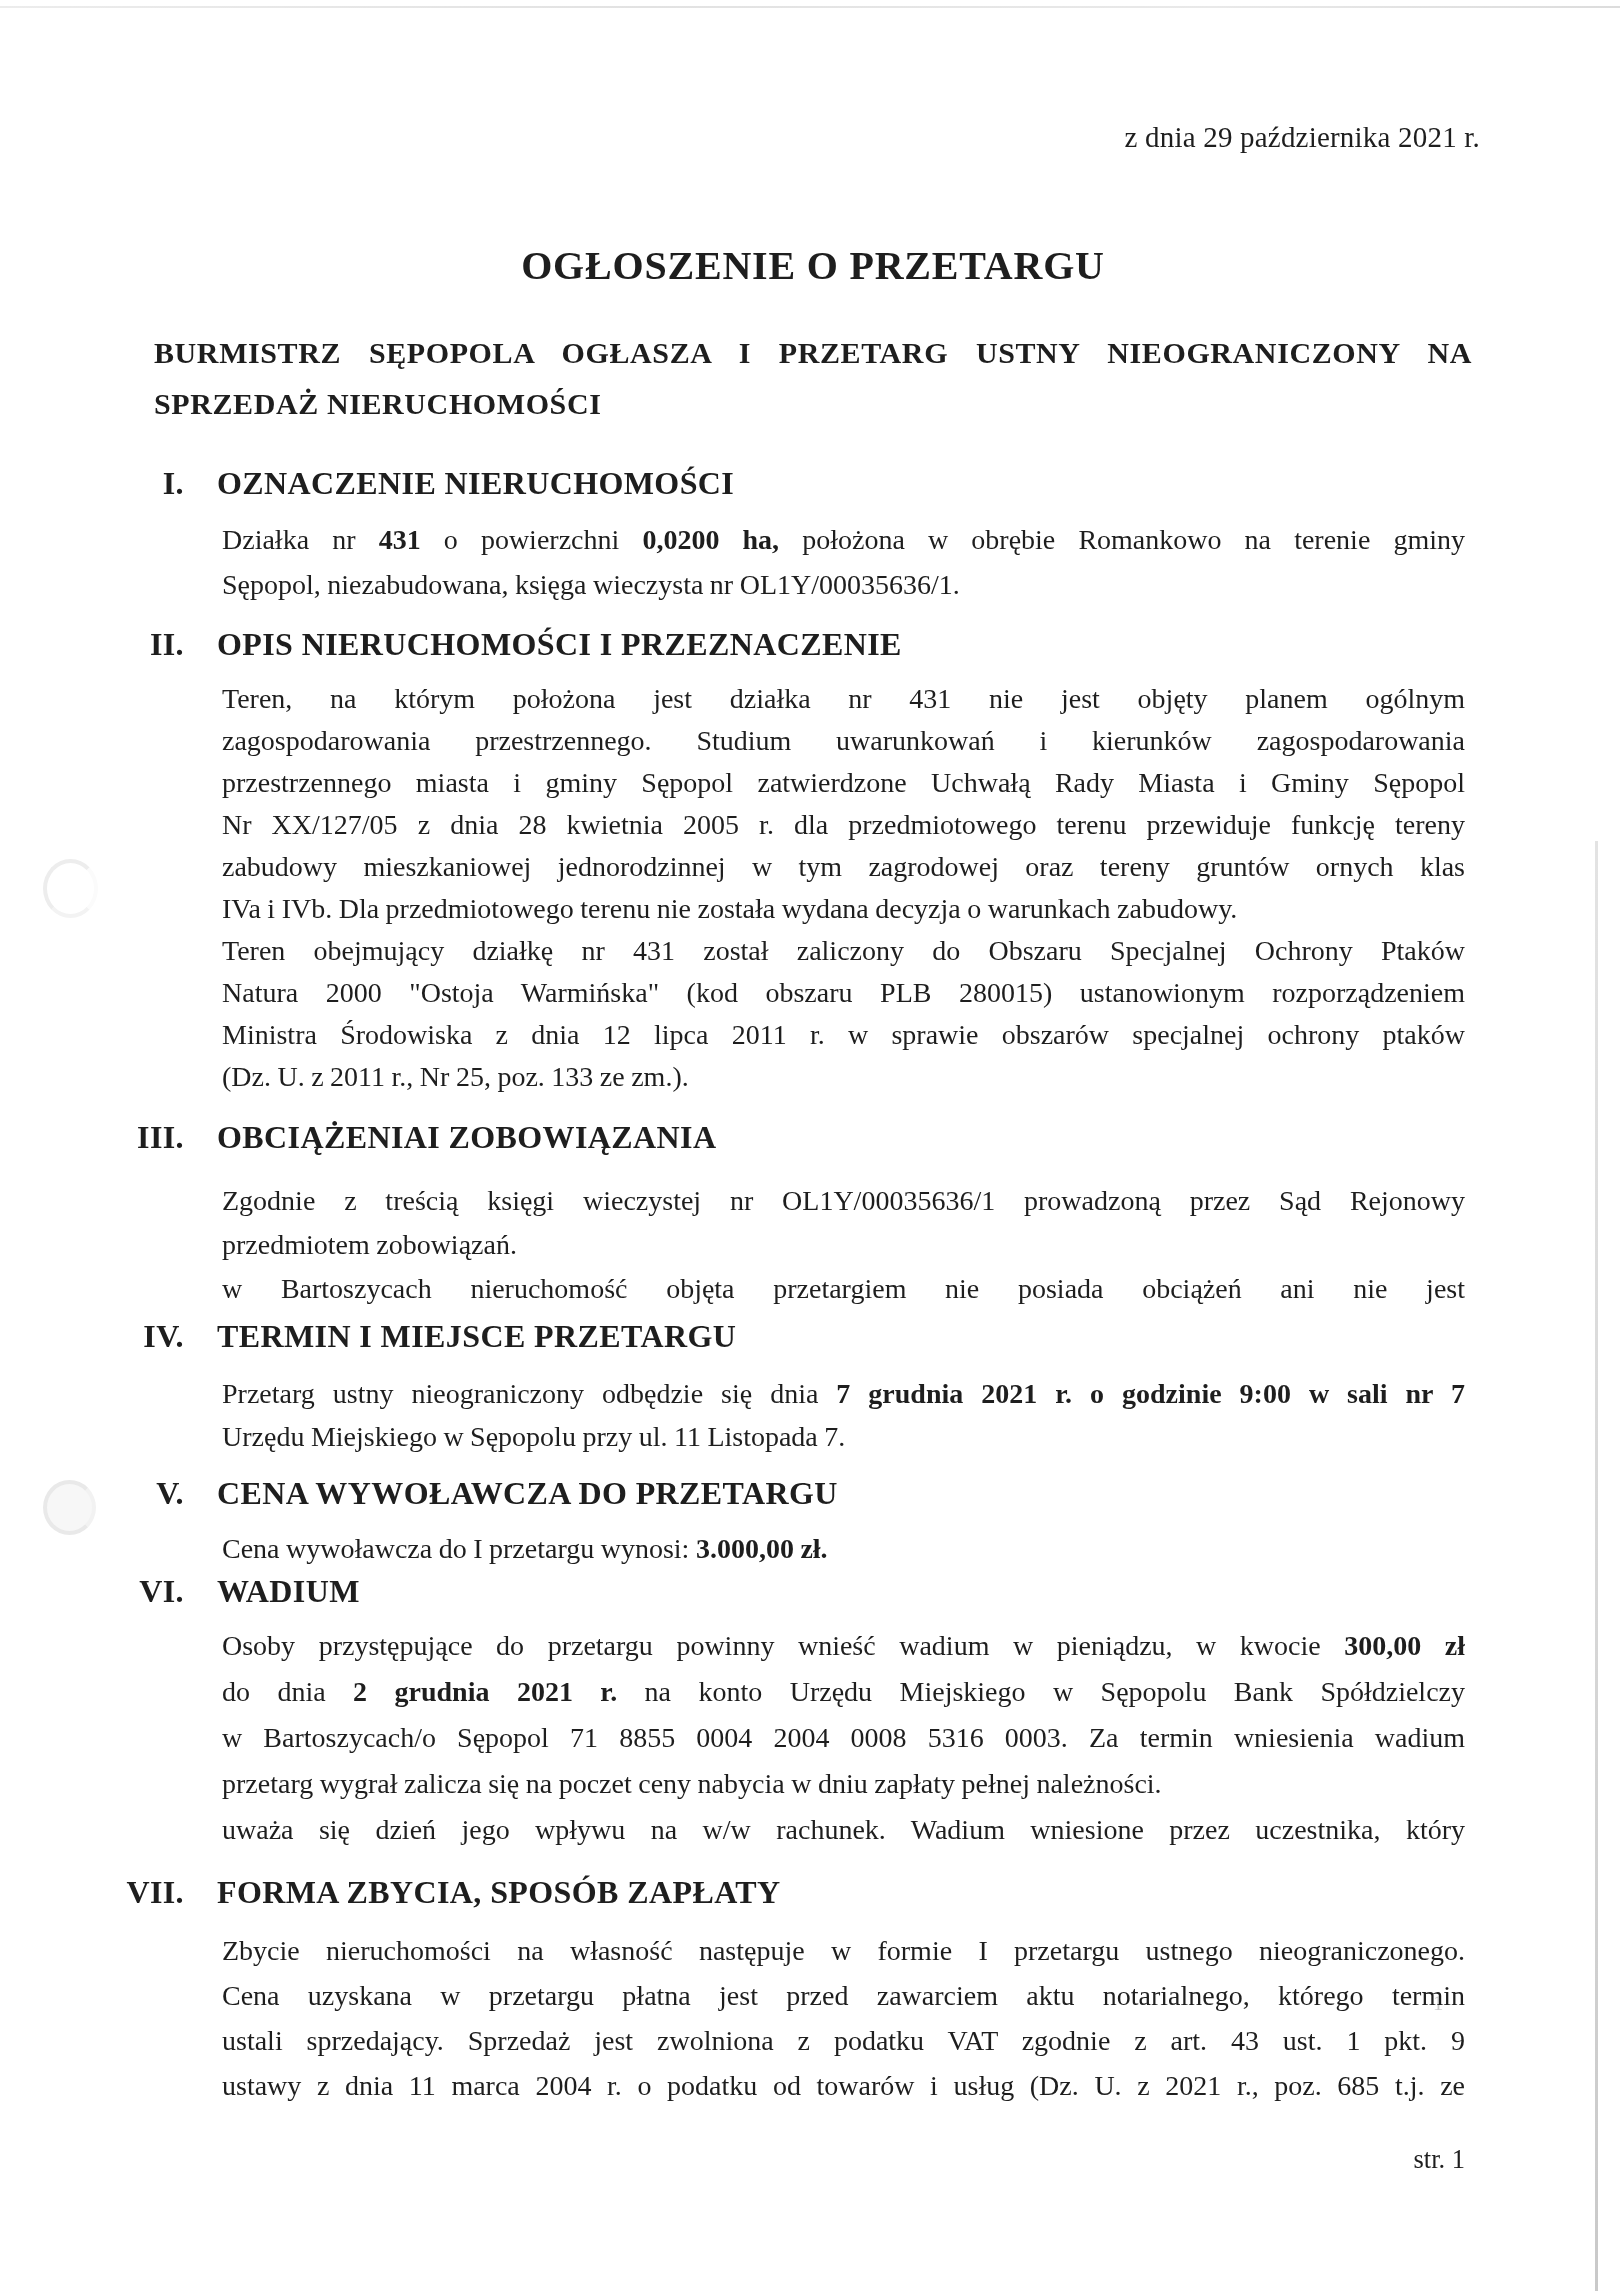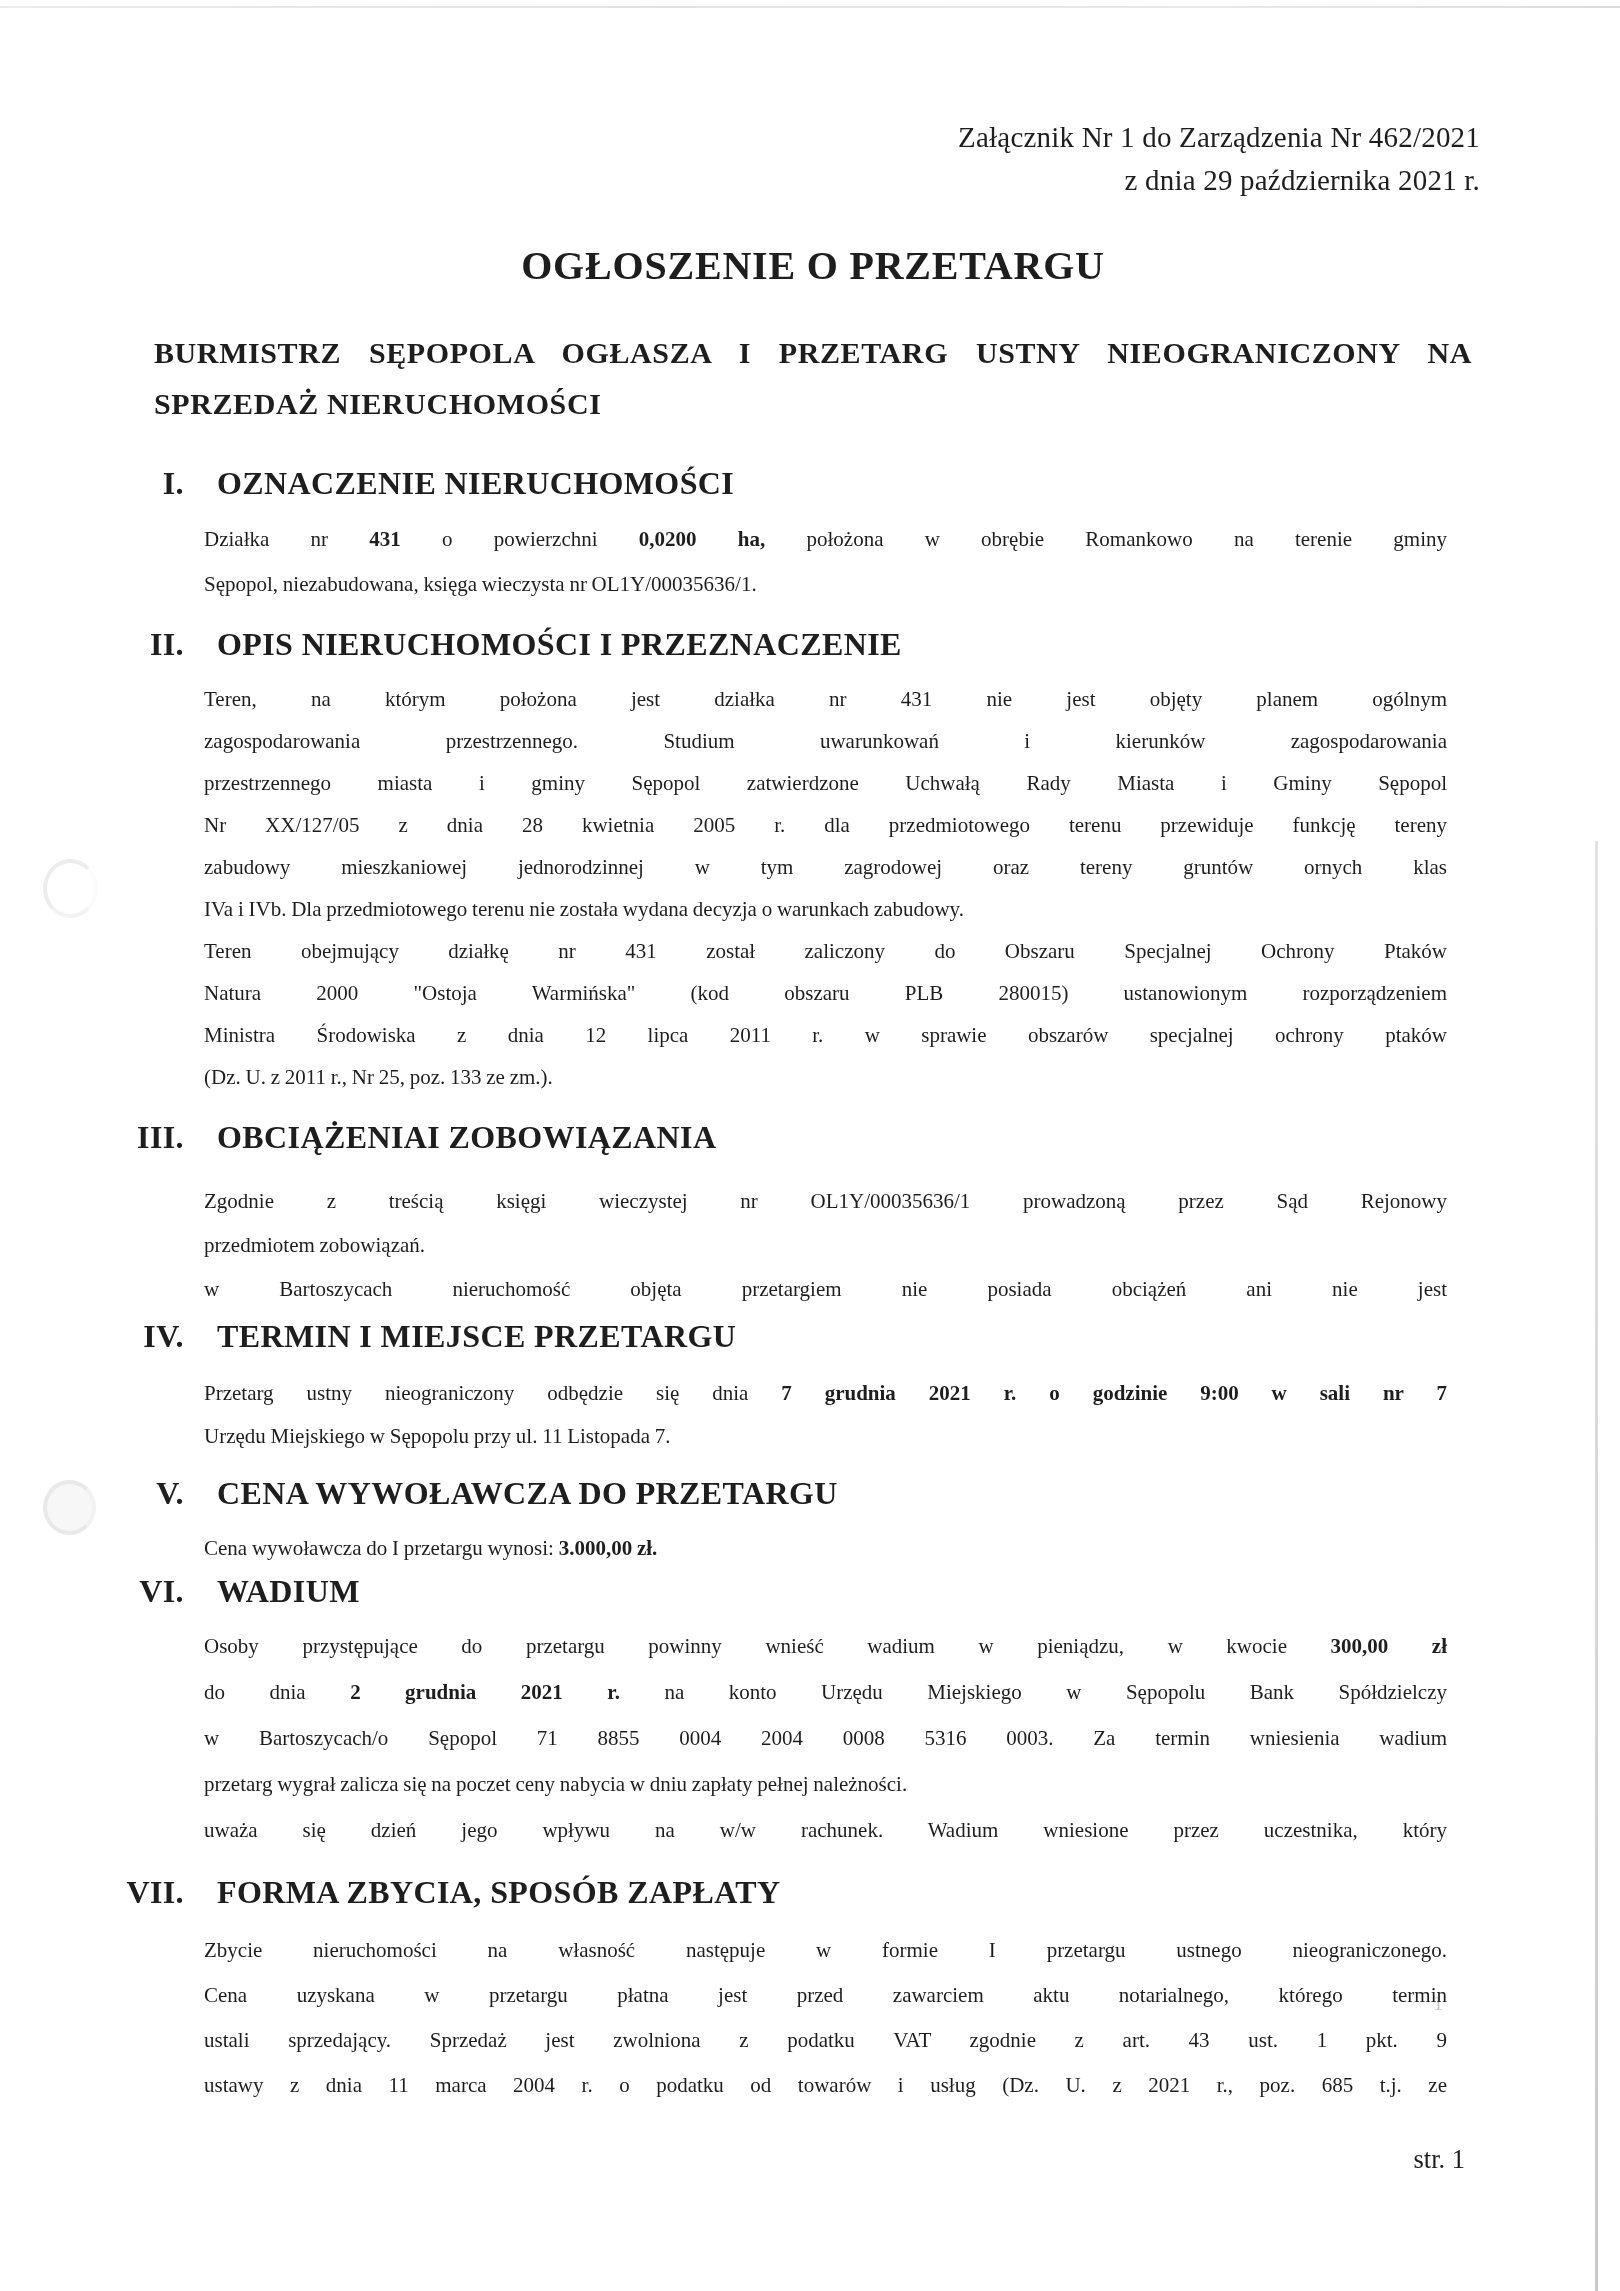--- a/index.html
+++ b/index.html
@@ -63,22 +63,22 @@
   .sec-heading {
     position:absolute; left:98px; width:1362px;
     font-size:32px; font-weight:bold; letter-spacing:0.4px; line-height:35px;
     white-space:nowrap;
   }
   .sec-num {
     display:inline-block; width:86px; text-align:right;
     margin-right:33px;
   }
   .sec-body {
-    position:absolute; left:204px; width:1243px;
-    font-size:21px; word-spacing:-0.5px;
+    position:absolute; left:222px; width:1243px;
+    font-size:28px; word-spacing:-0.5px;
   }
   .line { text-align:justify; text-align-last:justify; white-space:normal; }
   .line.no-just { text-align:right; text-align-last:left; }
   .seg-b { font-weight:bold; }
   .seg-u { text-decoration-thickness:2.5px; text-underline-offset:5.9px; }
   
   .page-number {
     position:absolute; top:2144px; right:155px;
     font-size:26.5px;
   }
@@ -88,21 +88,20 @@
 
 <div class="page">
 
   <div class="top-edge"></div>
   <div class="right-line"></div>
   <div class="punch1"></div>
   <div class="punch2"></div>
   <div class="stray-mark">1</div>
 
   <div class="attachment-note">
-    <div>Załącznik Nr 1 do Zarządzenia Nr 462/2021</div>
     <div>z dnia 29 października 2021 r.</div>
   </div>
 
   <div class="doc-title">OGŁOSZENIE O PRZETARGU</div>
 
   <div class="doc-subtitle">
     <div class="subtitle-line">BURMISTRZ SĘPOPOLA OGŁASZA I PRZETARG USTNY NIEOGRANICZONY NA</div>
     <div class="subtitle-line">SPRZEDAŻ NIERUCHOMOŚCI</div>
   </div>
 

